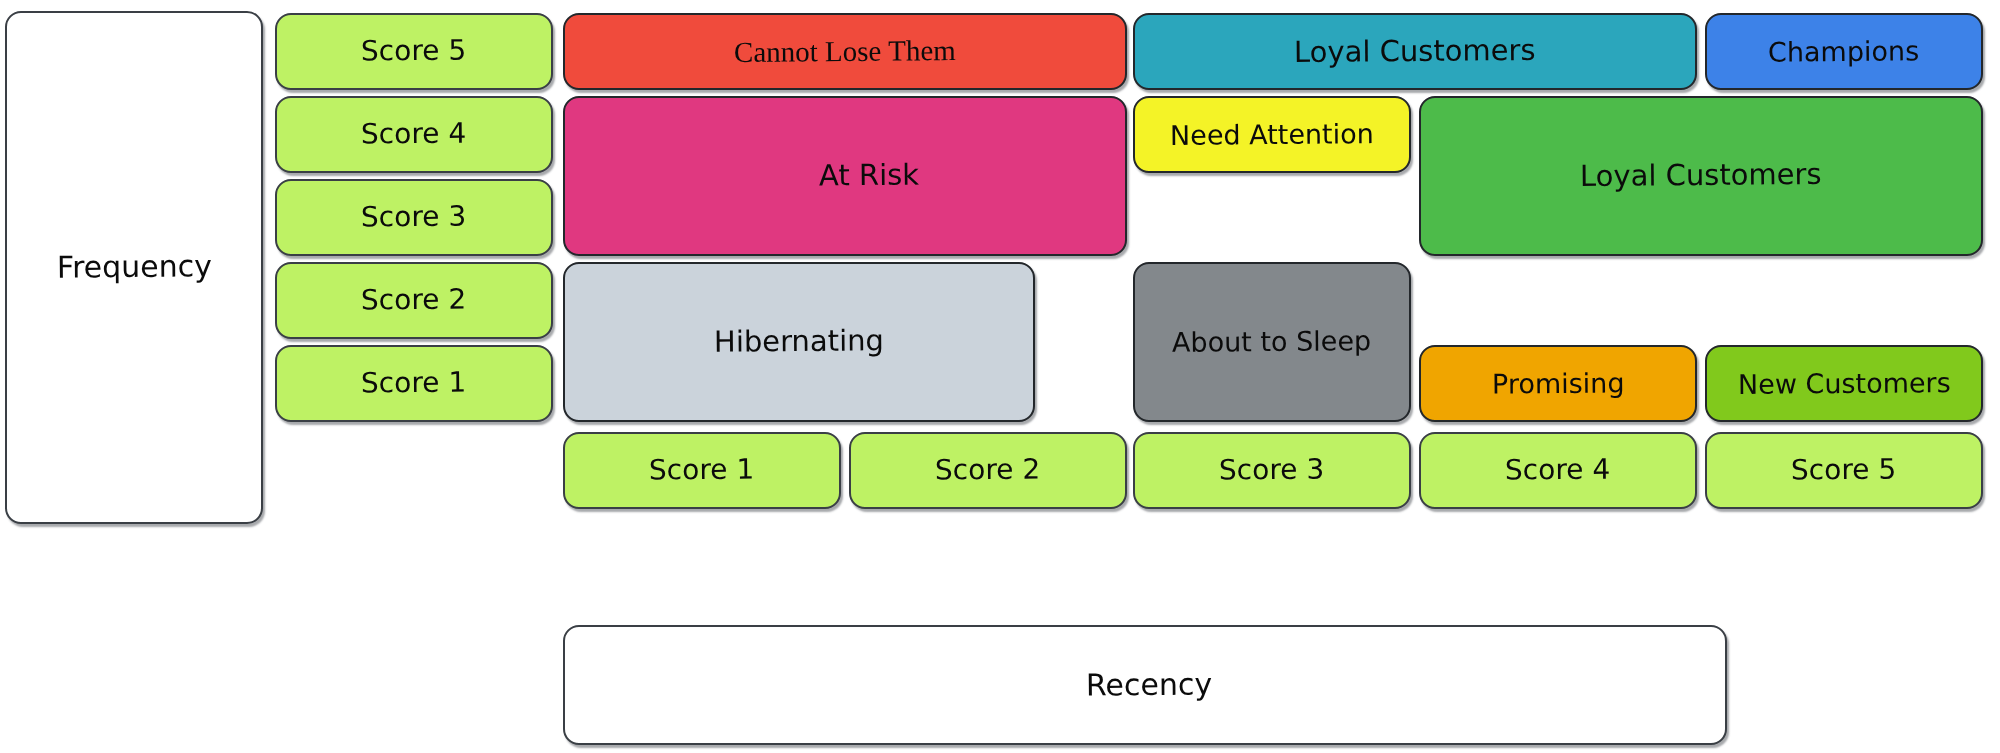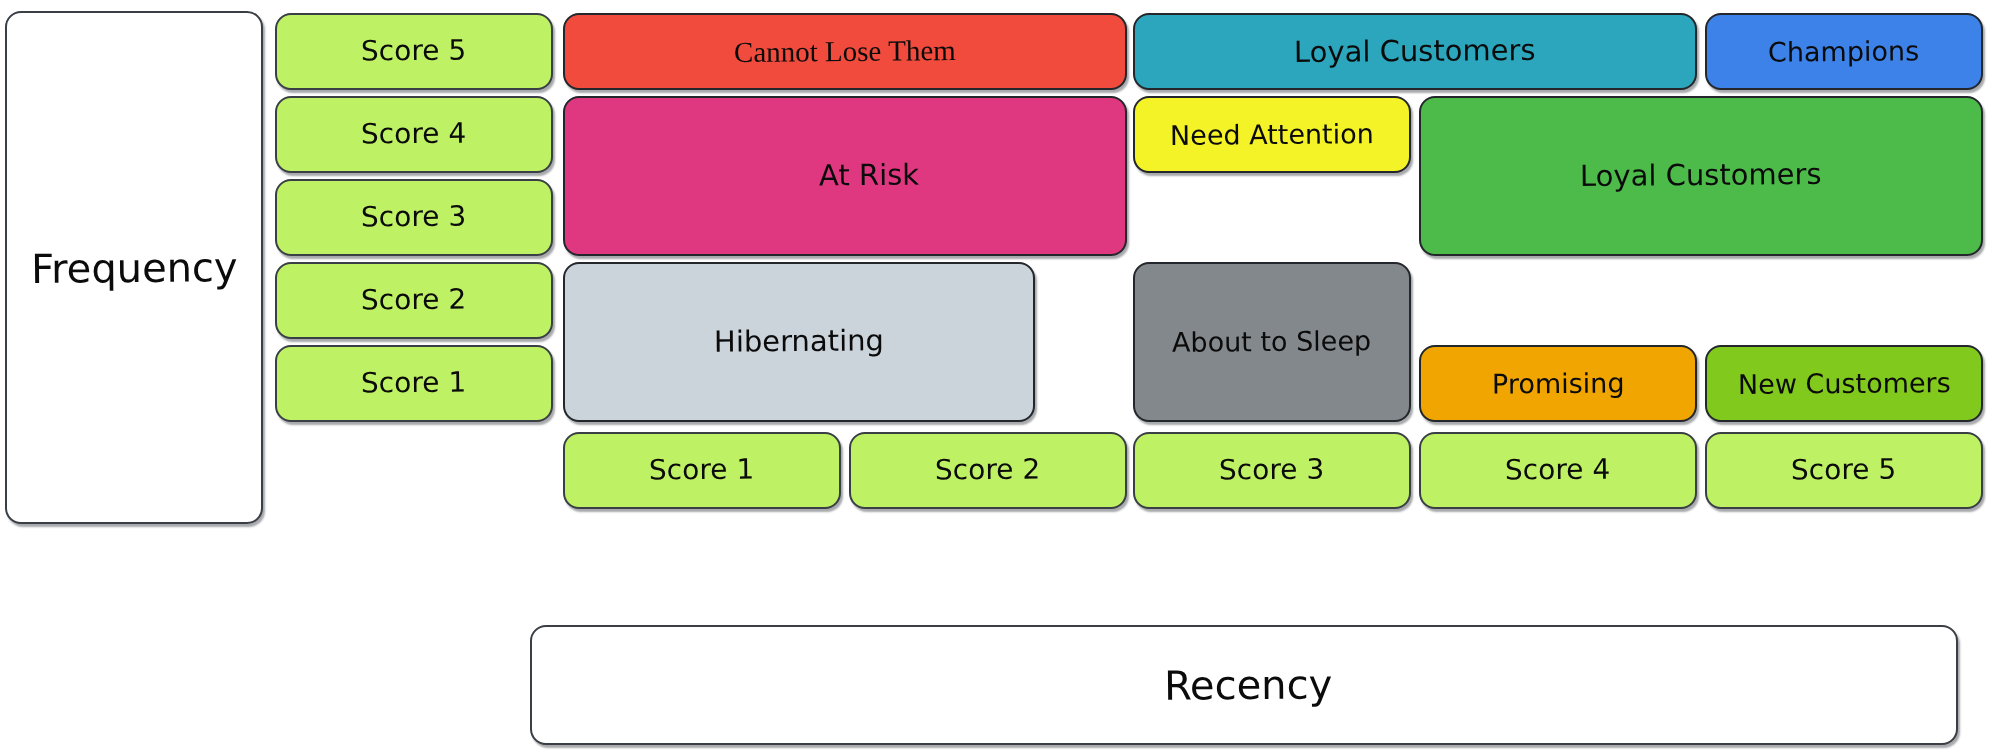--- a/index.html
+++ b/index.html
@@ -40,21 +40,21 @@
     border-color: #3a3f45;
   }
   .box.seg {
     border-color: #23272b;
   }
   .label {
     display: block;
     pointer-events: none;
     transform: rotate(-0.5deg);
   }
-  .t-axis   { font-size: 40px; }
+  .t-axis   { font-size: 30px; }
   .t-score  { font-size: 28px; }
   .t-seg    { font-size: 29px; }
   .t-segsm  { font-size: 27px; }
 </style>
 </head>
 <body>
 
 <div id="canvas">
 
   <div class="box axis" id="freq-axis" style="left: 5px; top: 11px; width: 258px; height: 513px;">
@@ -123,17 +123,17 @@
         <span class="label t-score">Score 3</span>
       </div>
       <div class="box plain" style="left: 1419px; top: 432px; width: 278px; height: 77px;">
         <span class="label t-score">Score 4</span>
       </div>
       <div class="box plain" style="left: 1705px; top: 432px; width: 278px; height: 77px;">
         <span class="label t-score">Score 5</span>
       </div>
     </div>
 
-  <div class="box axis" id="rec-axis" style="left: 530px; top: 625px; width: 1428px; height: 120px; padding-left: 9px;">
+  <div class="box axis" id="rec-axis" style="left: 563px; top: 625px; width: 1164px; height: 120px; padding-left: 9px;">
     <span class="label t-axis">Recency</span>
   </div>
 
 </div>
 
 </body></html>

